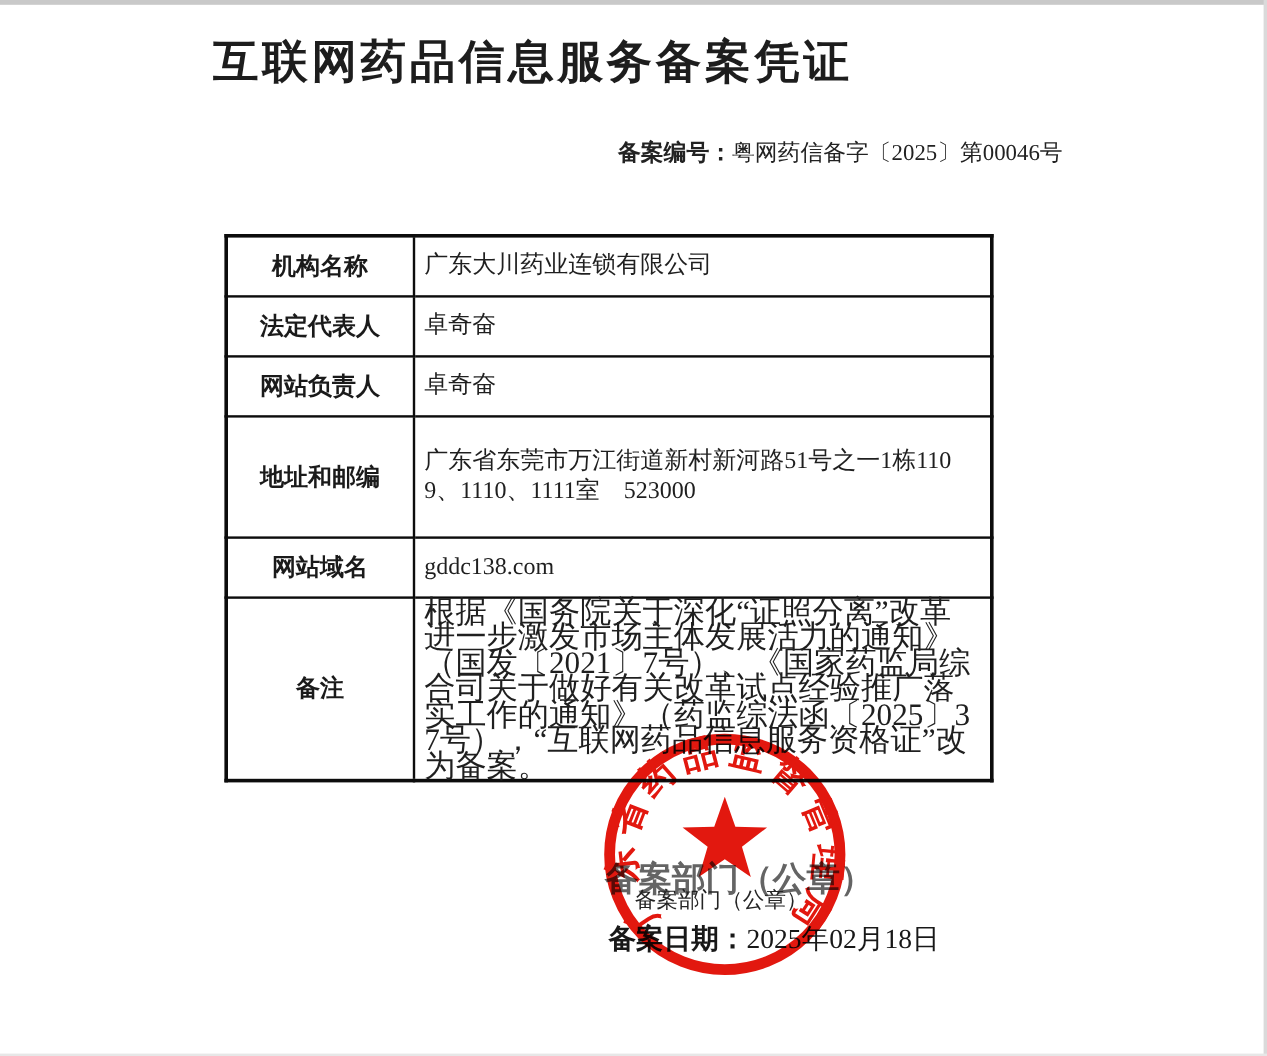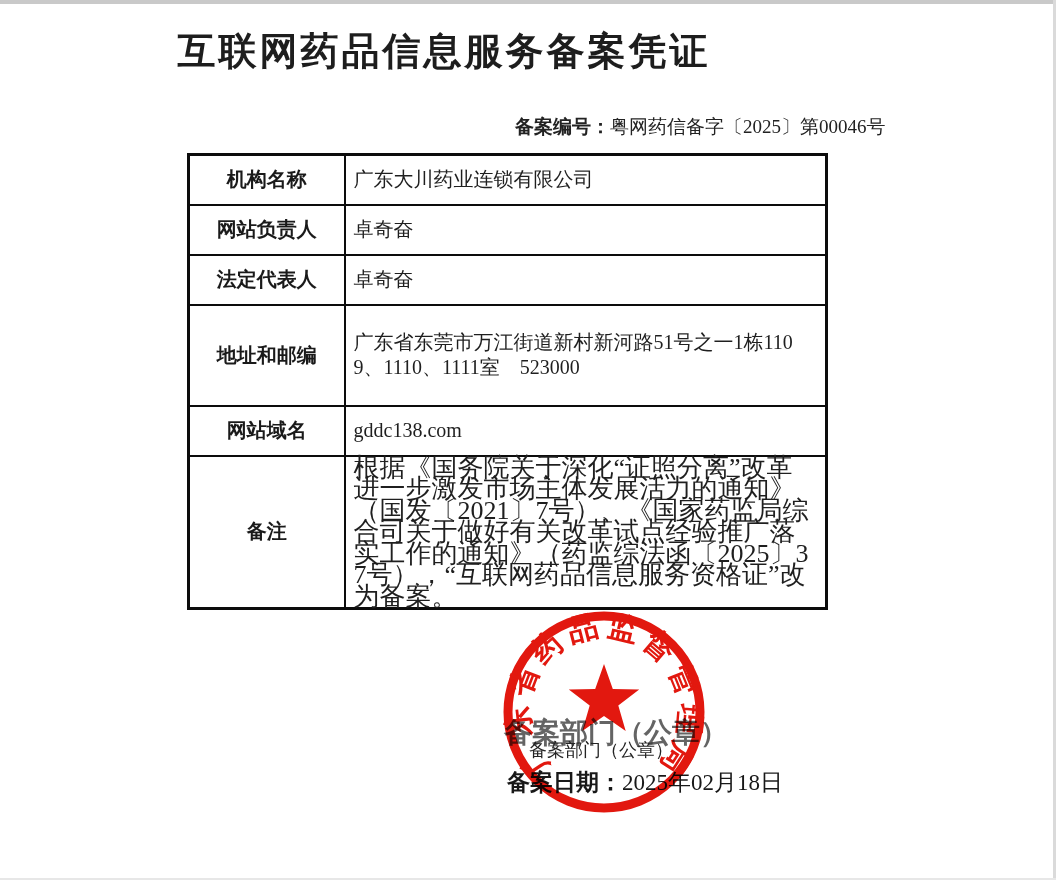--- a/index.html
+++ b/index.html
@@ -23,21 +23,21 @@
     font-size:19px; white-space:nowrap; color:#222;
   }
   .filing-line .lbl { font-weight:bold; font-family:"Liberation Sans", sans-serif; }
   .filing-line .val { font-family:"Liberation Serif", serif; }
 
   table.cert {
     position:absolute; left:187px; top:153px; width:641px;
     border-collapse:collapse; table-layout:fixed;
   }
   table.cert, table.cert td { border:2px solid #0c0c0c; }
-  table.cert { border-width:3px; }
+  table.cert { border-width:3px;margin-top:42px; }
   td.lab {
     width:156px; text-align:center; vertical-align:middle;
     font-family:"Liberation Sans", sans-serif; font-weight:bold;
     font-size:20px; color:#1a1a1a;
   }
   td.val {
     vertical-align:middle; padding:4px 8px;
     font-family:"Liberation Serif", serif; font-size:20px;
     line-height:1.25; color:#1f1f1f; word-break:break-all;
   }
@@ -86,25 +86,25 @@
   <span class="lbl">备案编号：</span><span class="val">粤网药信备字〔2025〕第00046号</span>
 </div>
 
 <table class="cert">
   <tbody>
       <tr class="h50">
     <td class="lab">机构名称</td>
     <td class="val">广东大川药业连锁有限公司</td>
   </tr>
   <tr class="h50">
-    <td class="lab">网站负责人</td>
+    <td class="lab">法定代表人</td>
     <td class="val">卓奇奋</td>
   </tr>
   <tr class="h50">
-    <td class="lab">法定代表人</td>
+    <td class="lab">网站负责人</td>
     <td class="val">卓奇奋</td>
   </tr>
   <tr class="h101">
     <td class="lab">地址和邮编</td>
     <td class="val">广东省东莞市万江街道新村新河路51号之一1栋1109、1110、1111室　523000</td>
   </tr>
   <tr class="h50">
     <td class="lab">网站域名</td>
     <td class="val">gddc138.com</td>
   </tr>

